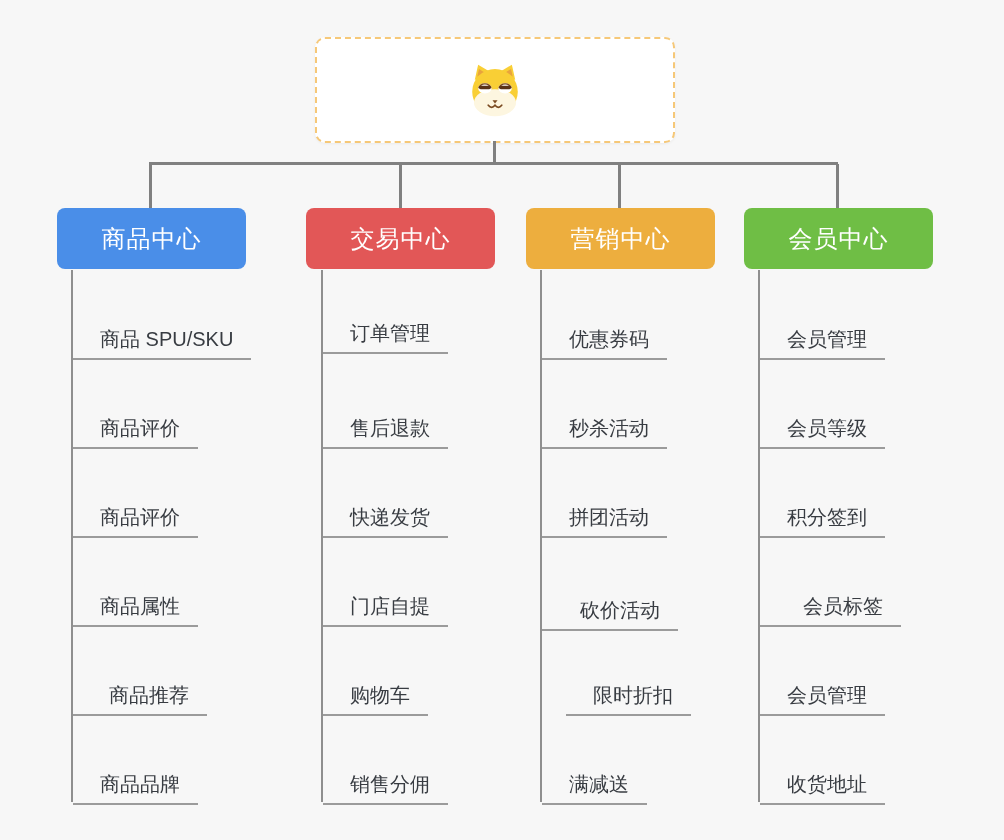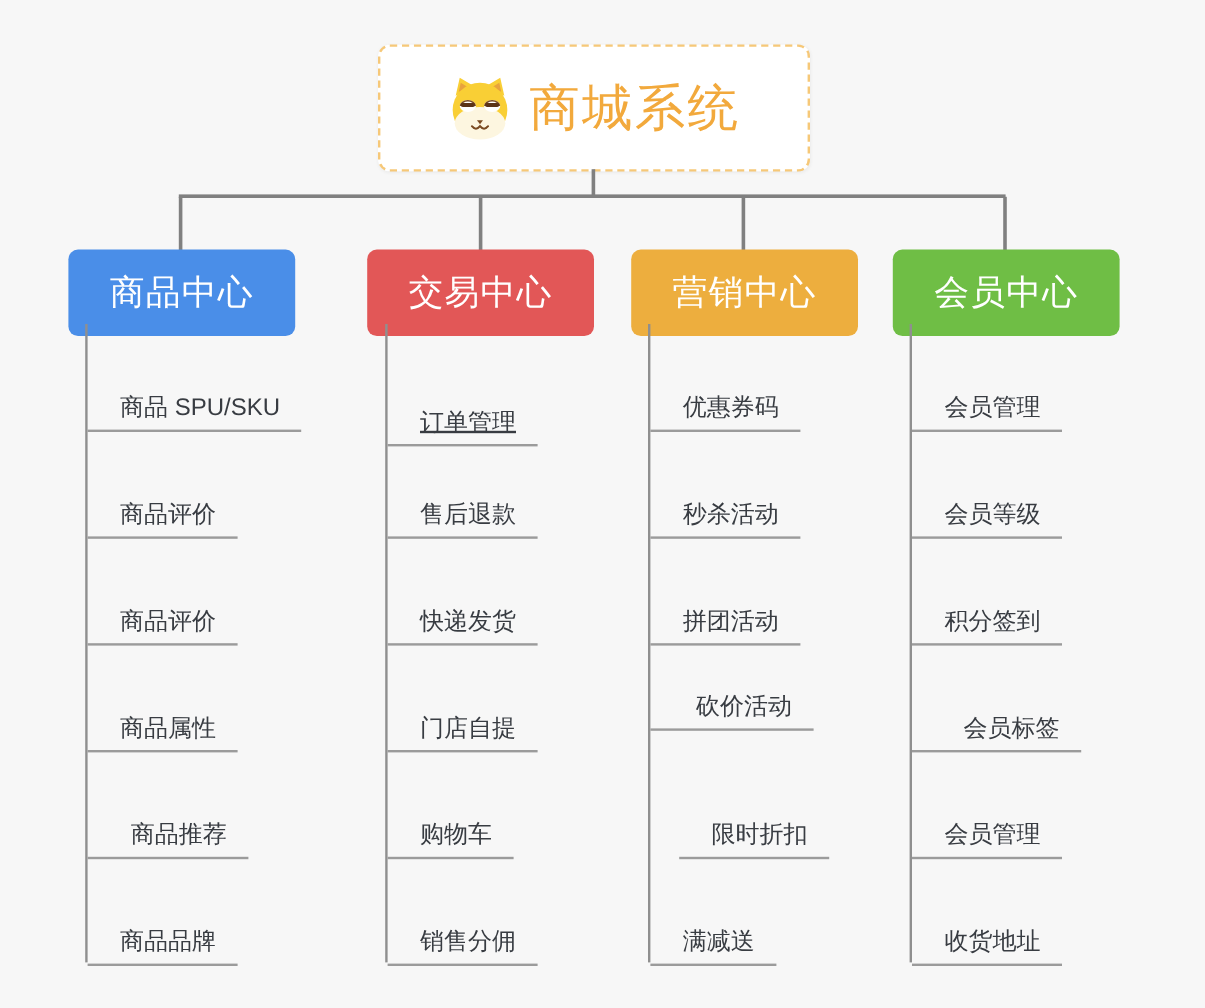--- a/index.html
+++ b/index.html
@@ -20,24 +20,24 @@
     font-size:42px;font-weight:500;color:#F2A93C;letter-spacing:2px;white-space:nowrap;
   }
   .root-icon{width:54px;height:54px;flex:0 0 auto;}
   
   .cline{position:absolute;background:#808080;}
   .v-root{left:493px;top:141px;width:3px;height:23px;}
   .bus{left:149px;top:162px;width:689px;height:3px;}
   .drop{top:164px;width:3px;height:46px;}
   
   .branch-box{
-    position:absolute;top:208px;height:72px;width:189px;
+    position:absolute;top:208px;height:61px;width:189px;
     border-radius:8px;box-sizing:border-box;
     display:flex;align-items:center;justify-content:center;
-    color:#FFFFFF;font-size:29px;letter-spacing:1px;white-space:nowrap;
+    color:#FFFFFF;font-size:24px;letter-spacing:1px;white-space:nowrap;
     cursor:pointer;
   }
   
   .column{
     position:absolute;top:270px;height:532px;width:2px;
     border-left:2px solid #8F8F8F;
   }
   .leaf{
     position:absolute;left:0;height:48px;width:max-content;
     padding:0 18px 5px 27px;
@@ -68,21 +68,20 @@
       <rect x="13" y="27" width="14" height="4" rx="2" fill="#5B3317"></rect>
       <ellipse cx="44" cy="30" rx="8" ry="6" fill="#FFFFFF"></ellipse>
       <path d="M36 30 a8 6 0 0 1 16 0 l-2 0 a6 4.5 0 0 0 -12 0 Z" fill="#7A4A21"></path>
       <rect x="37" y="27" width="14" height="4" rx="2" fill="#5B3317"></rect>
     </g>
 
     <path d="M29 44 h6 l-3 4 Z" fill="#7A4A21"></path>
 
     <path d="M24 50 Q28 55 32 50 Q36 55 40 50" fill="none" stroke="#7A4A21" stroke-width="2" stroke-linecap="round"></path>
   </svg>
-  <span class="root-title">商城系统</span>
 </div>
 
 <div class="cline v-root"></div>
 <div class="cline bus"></div>
 <div class="cline drop" style="left:149px"></div>
 <div class="cline drop" style="left:399px"></div>
 <div class="cline drop" style="left:618px"></div>
 <div class="cline drop" style="left:836px"></div>
 
 <div id="branches">
@@ -90,33 +89,33 @@
     <div class="column" style="left: 71px;">
       <div class="leaf" style="top: 35px;">商品 SPU/SKU</div>
       <div class="leaf" style="top: 124px;">商品评价</div>
       <div class="leaf" style="top: 213px;">商品评价</div>
       <div class="leaf" style="top: 302px;">商品属性</div>
       <div class="leaf" style="top: 391px; padding-left: 36px;">商品推荐</div>
       <div class="leaf" style="top: 480px;">商品品牌</div>
     </div>
     <div class="branch-box" style="left: 306px; background: rgb(226, 87, 87);">交易中心</div>
     <div class="column" style="left: 321px;">
-      <div class="leaf" style="top: 47px; text-decoration: underline;">订单管理</div>
+      <div class="leaf" style="top: 29px;">订单管理</div>
       <div class="leaf" style="top: 124px;">售后退款</div>
       <div class="leaf" style="top: 213px;">快递发货</div>
       <div class="leaf" style="top: 302px;">门店自提</div>
       <div class="leaf" style="top: 391px;">购物车</div>
       <div class="leaf" style="top: 480px;">销售分佣</div>
     </div>
     <div class="branch-box" style="left: 526px; background: rgb(237, 174, 62);">营销中心</div>
     <div class="column" style="left: 540px;">
       <div class="leaf" style="top: 35px;">优惠券码</div>
       <div class="leaf" style="top: 124px;">秒杀活动</div>
       <div class="leaf" style="top: 213px;">拼团活动</div>
-      <div class="leaf" style="top: 284px; padding-left: 38px;">砍价活动</div>
+      <div class="leaf" style="top: 306px; padding-left: 38px;">砍价活动</div>
       <div class="leaf" style="top: 391px; margin-left: 24px;">限时折扣</div>
       <div class="leaf" style="top: 480px;">满减送</div>
     </div>
     <div class="branch-box" style="left: 744px; background: rgb(111, 190, 69);">会员中心</div>
     <div class="column" style="left: 758px;">
       <div class="leaf" style="top: 35px;">会员管理</div>
       <div class="leaf" style="top: 124px;">会员等级</div>
       <div class="leaf" style="top: 213px;">积分签到</div>
       <div class="leaf" style="top: 302px; padding-left: 43px;">会员标签</div>
       <div class="leaf" style="top: 391px;">会员管理</div>

